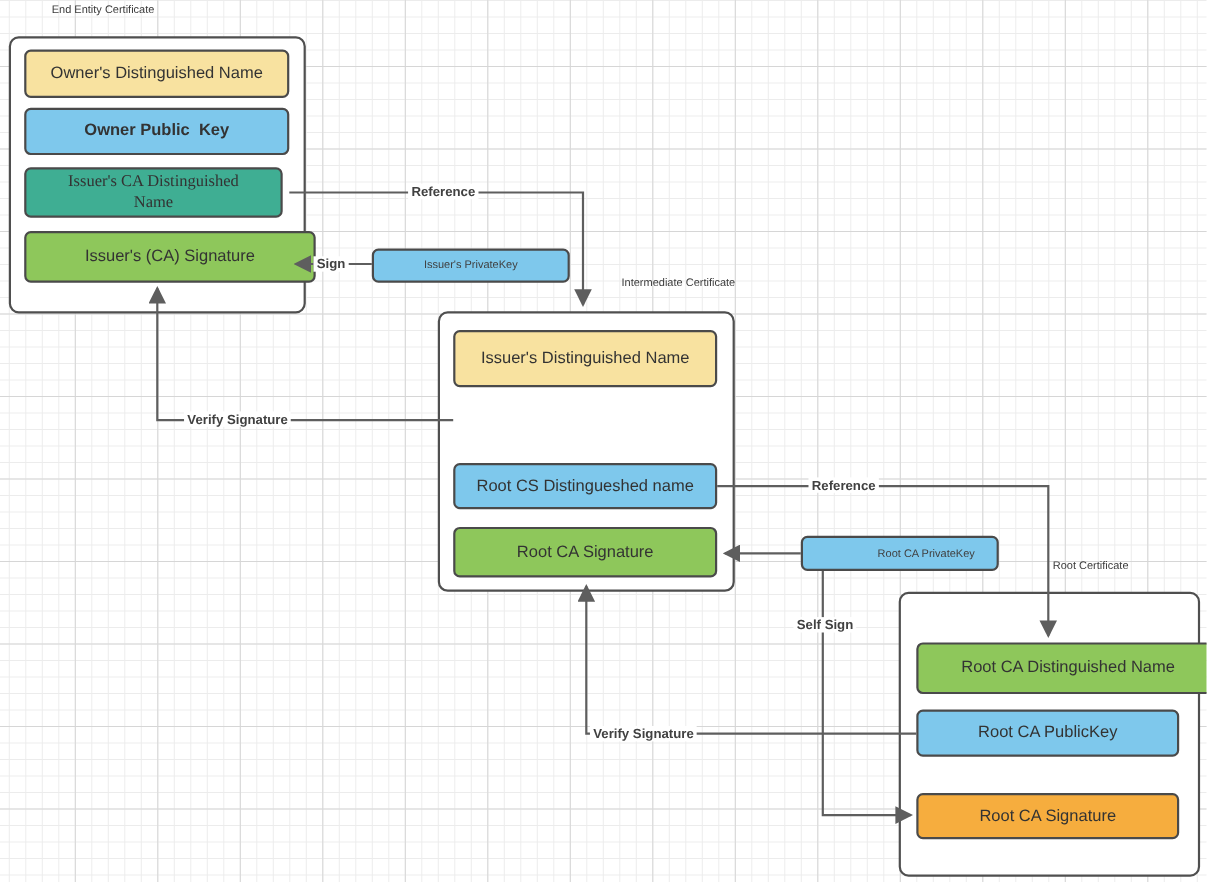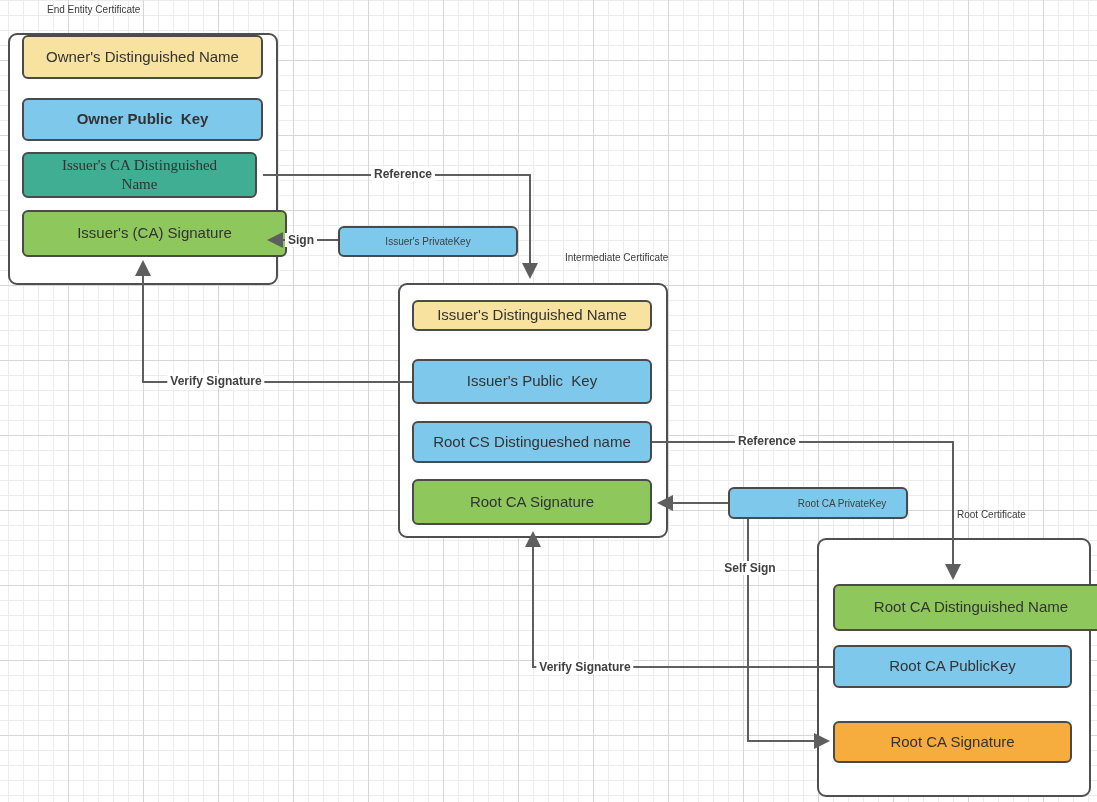--- a/index.html
+++ b/index.html
@@ -44,29 +44,28 @@
     color:#414141;white-space:pre;
   }
 </style>
 </head>
 <body>
 
 <div class="canvas">
 
   <div class="group-title" style="left:47px;top:4px;">End Entity Certificate</div>
   <div class="group-box" style="left:8px;top:33px;width:270px;height:252px;"></div>
-  <div class="field" style="left: 22px; top: 35px; width: 241px; height: 44px; background-color: rgb(248, 226, 160); text-align: center;">Owner's Distinguished Name</div>
+  <div class="field" style="left: 22px; top: 45px; width: 241px; height: 44px; background-color: rgb(248, 226, 160); text-align: center;">Owner's Distinguished Name</div>
   <div class="field" style="left: 22px; top: 98px; width: 241px; height: 43px; background-color: rgb(126, 200, 236); font-weight: bold;">Owner Public  Key</div>
   <div class="field narrow" style="left: 22px; top: 152px; width: 235px; height: 46px; background-color: rgb(63, 174, 147); font-family: Liberation Serif, serif;">Issuer's CA Distinguished Name</div>
   <div class="field" style="left: 22px; top: 210px; width: 265px; height: 47px; background-color: rgb(142, 199, 91);">Issuer's (CA) Signature</div>
 
   <div class="group-title" style="left:565px;top:252px;">Intermediate Certificate</div>
   <div class="group-box" style="left:398px;top:283px;width:270px;height:255px;"></div>
-  <div class="field" style="left: 412px; top: 300px; width: 240px; height: 31px; background-color: rgb(248, 226, 160);">Issuer's Distinguished Name</div>
-  <div class="field" style="left: 412px; top: 359px; width: 240px; height: 45px; background-color: rgb(126, 200, 236);">Issuer's Public  Key</div>
+  <div class="field" style="left: 412px; top: 300px; width: 240px; height: 52px; background-color: rgb(248, 226, 160);">Issuer's Distinguished Name</div>
   <div class="field" style="left: 412px; top: 421px; width: 240px; height: 42px; background-color: rgb(126, 200, 236);">Root CS Distingueshed name</div>
   <div class="field" style="left: 412px; top: 479px; width: 240px; height: 46px; background-color: rgb(142, 199, 91);">Root CA Signature</div>
 
   <div class="group-title" style="left:957px;top:509px;">Root Certificate</div>
   <div class="group-box" style="left:817px;top:538px;width:274px;height:259px;"></div>
   <div class="field" style="left: 833px; top: 584px; width: 276px; height: 47px; background-color: rgb(142, 199, 91);">Root CA Distinguished Name</div>
   <div class="field" style="left: 833px; top: 645px; width: 239px; height: 43px; background-color: rgb(126, 200, 236);">Root CA PublicKey</div>
   <div class="field" style="left: 833px; top: 721px; width: 239px; height: 42px; background-color: rgb(246, 173, 62);">Root CA Signature</div>
 
   <div class="keybox" style="left: 338px; top: 226px; width: 180px; height: 31px; background-color: rgb(126, 200, 236);">Issuer's PrivateKey</div>

